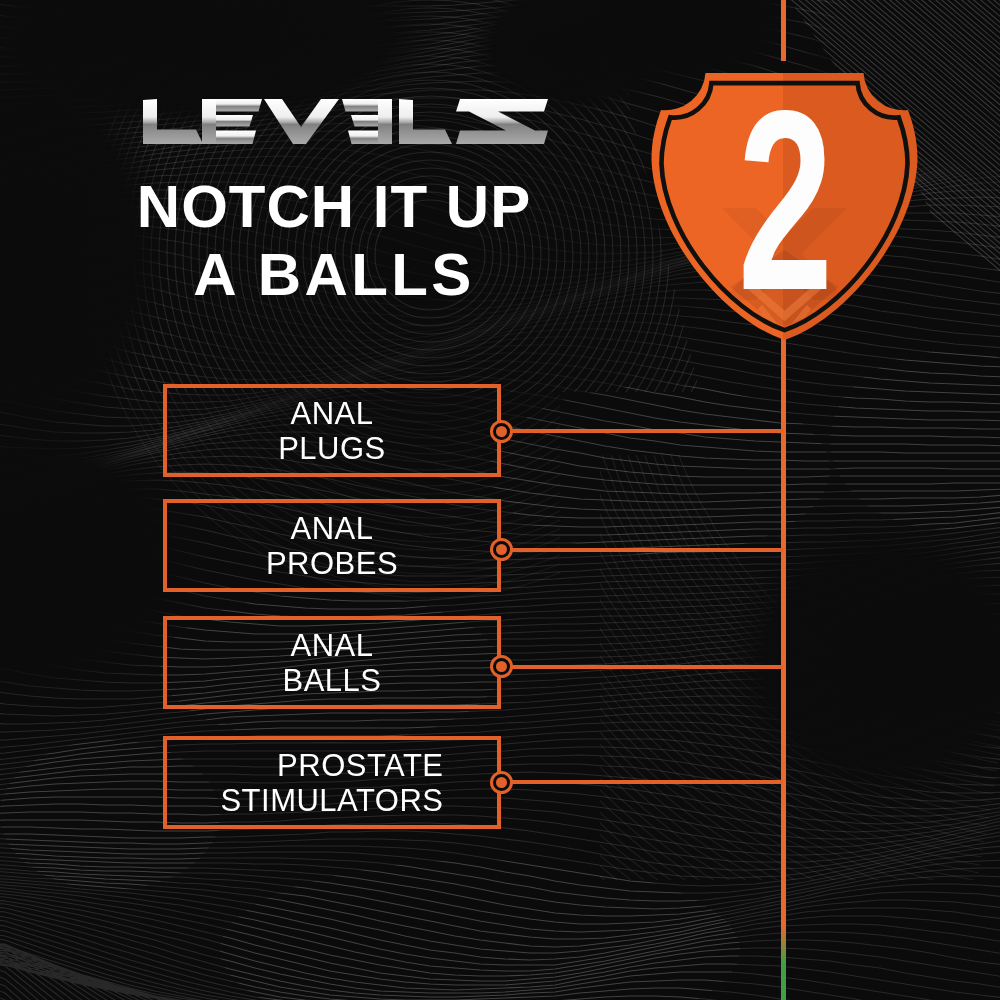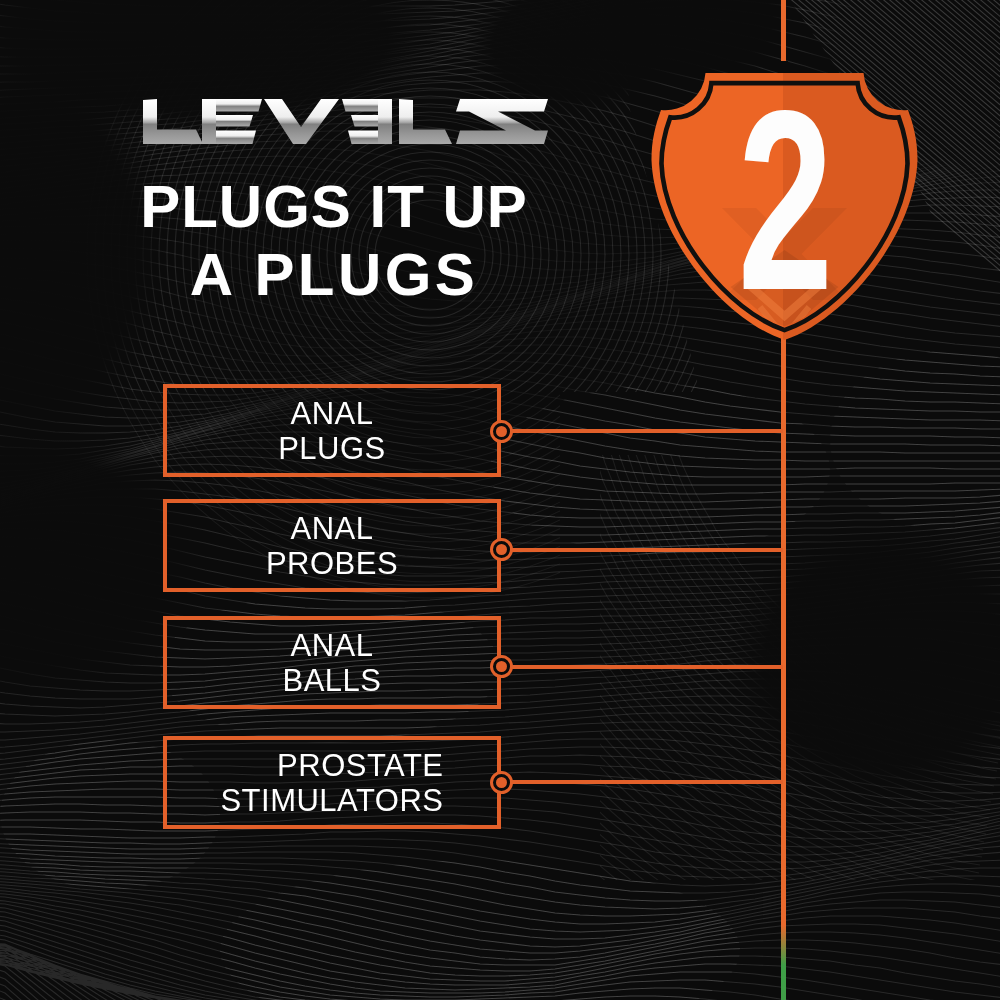--- a/index.html
+++ b/index.html
@@ -97,22 +97,22 @@
         <polygon points="73.0,35.5 113.0,35.5 109.5,49.0 73.0,49.0"></polygon>
         <polygon points="121.0,4.0 139.0,4.0 158.0,32.0 178.0,4.0 196.0,4.0 163.0,49.0 150.0,49.0"></polygon>
         <polygon points="235.0,4.0 249.0,4.0 249.0,49.0 235.0,49.0"></polygon>
         <polygon points="199.0,4.0 235.0,4.0 235.0,16.5 202.5,16.5"></polygon>
         <polygon points="208.0,20.0 235.0,20.0 235.0,31.5 211.5,31.5"></polygon>
         <polygon points="205.0,35.5 235.0,35.5 235.0,49.0 208.5,49.0"></polygon>
         <polygon points="256.0,4.0 270.0,5.0 270.0,34.5 302.0,34.5 309.0,49.0 256.0,49.0"></polygon>
         <polygon points="317.0,4.0 405.0,4.0 401.0,16.5 355.0,16.5 392.0,35.5 405.0,35.5 401.0,49.0 313.0,49.0 317.0,35.5 363.0,35.5 326.0,16.5 313.0,16.5"></polygon>
       </g>
     </svg>
-<div class="ttl" id="t1" style="left:334px;top:171.5px;font-size:60px;transform:translateX(-50%);letter-spacing:1px;">PLUGS IT UP</div>
-<div class="ttl" id="t2" style="left:334px;top:239.5px;font-size:60px;transform:translateX(-50%);letter-spacing:3.4px;">A PLUGS</div>
+<div class="ttl" id="t1" style="left:334px;top:171.5px;font-size:60px;transform:translateX(-50%);letter-spacing:1px;">NOTCH IT UP</div>
+<div class="ttl" id="t2" style="left:334px;top:239.5px;font-size:60px;transform:translateX(-50%);letter-spacing:3.4px;">A BALLS</div>
 <svg width="285" height="290" viewBox="0 0 285 290" style="position:absolute;left:642px;top:60px">
 <defs>
 <linearGradient id="shgrad" x1="0" y1="0" x2="1" y2="0">
 <stop offset="0" stop-color="#ec6525"></stop>
           <stop offset="0.496" stop-color="#ec6525"></stop>
 <stop offset="0.496" stop-color="#da5a20"></stop>
           <stop offset="1" stop-color="#da5a20"></stop>
 </linearGradient>
 <clipPath id="shclip">
           <path d="M 63.5,13 L 221.5,13 A 40,40 0 0 0 266.0,50 C 271.5,65 275.5,80 275.5,100 C 273.0,175 203.0,260 142.5,280 C 82.0,260 12.0,175 9.5,100 C 9.5,80 13.5,65 19.0,50 A 40,40 0 0 0 63.5,13 Z"></path>

